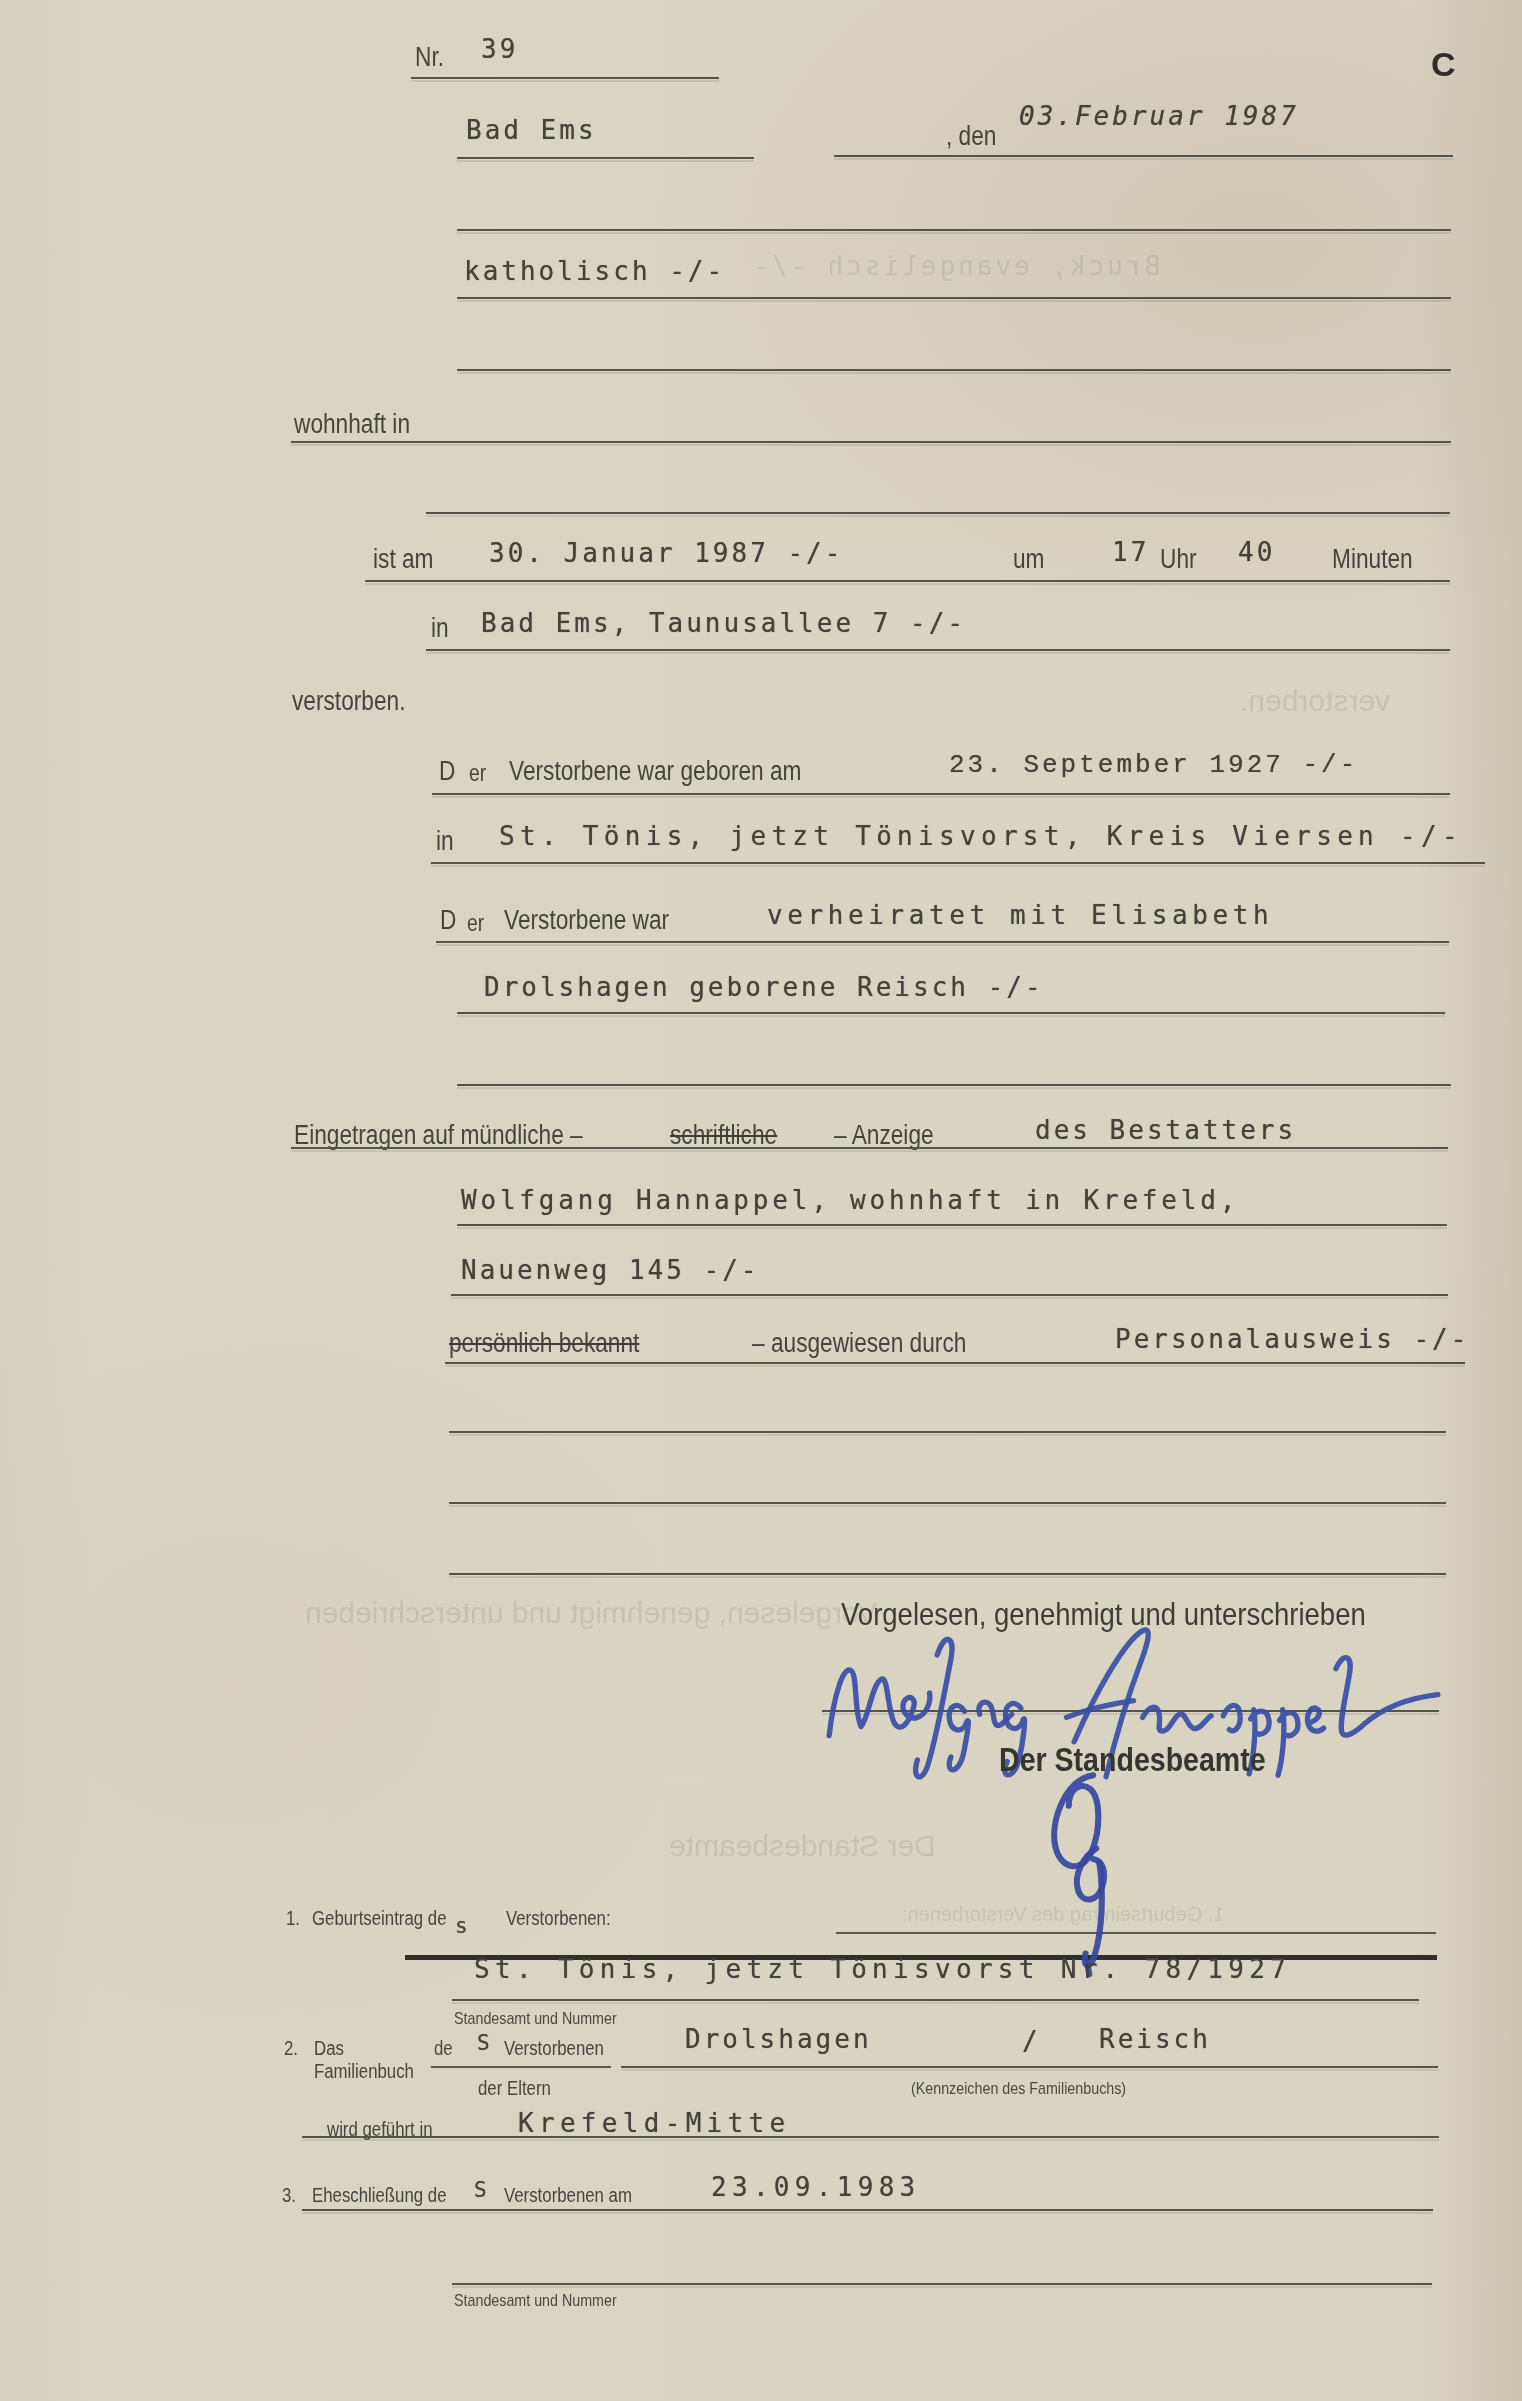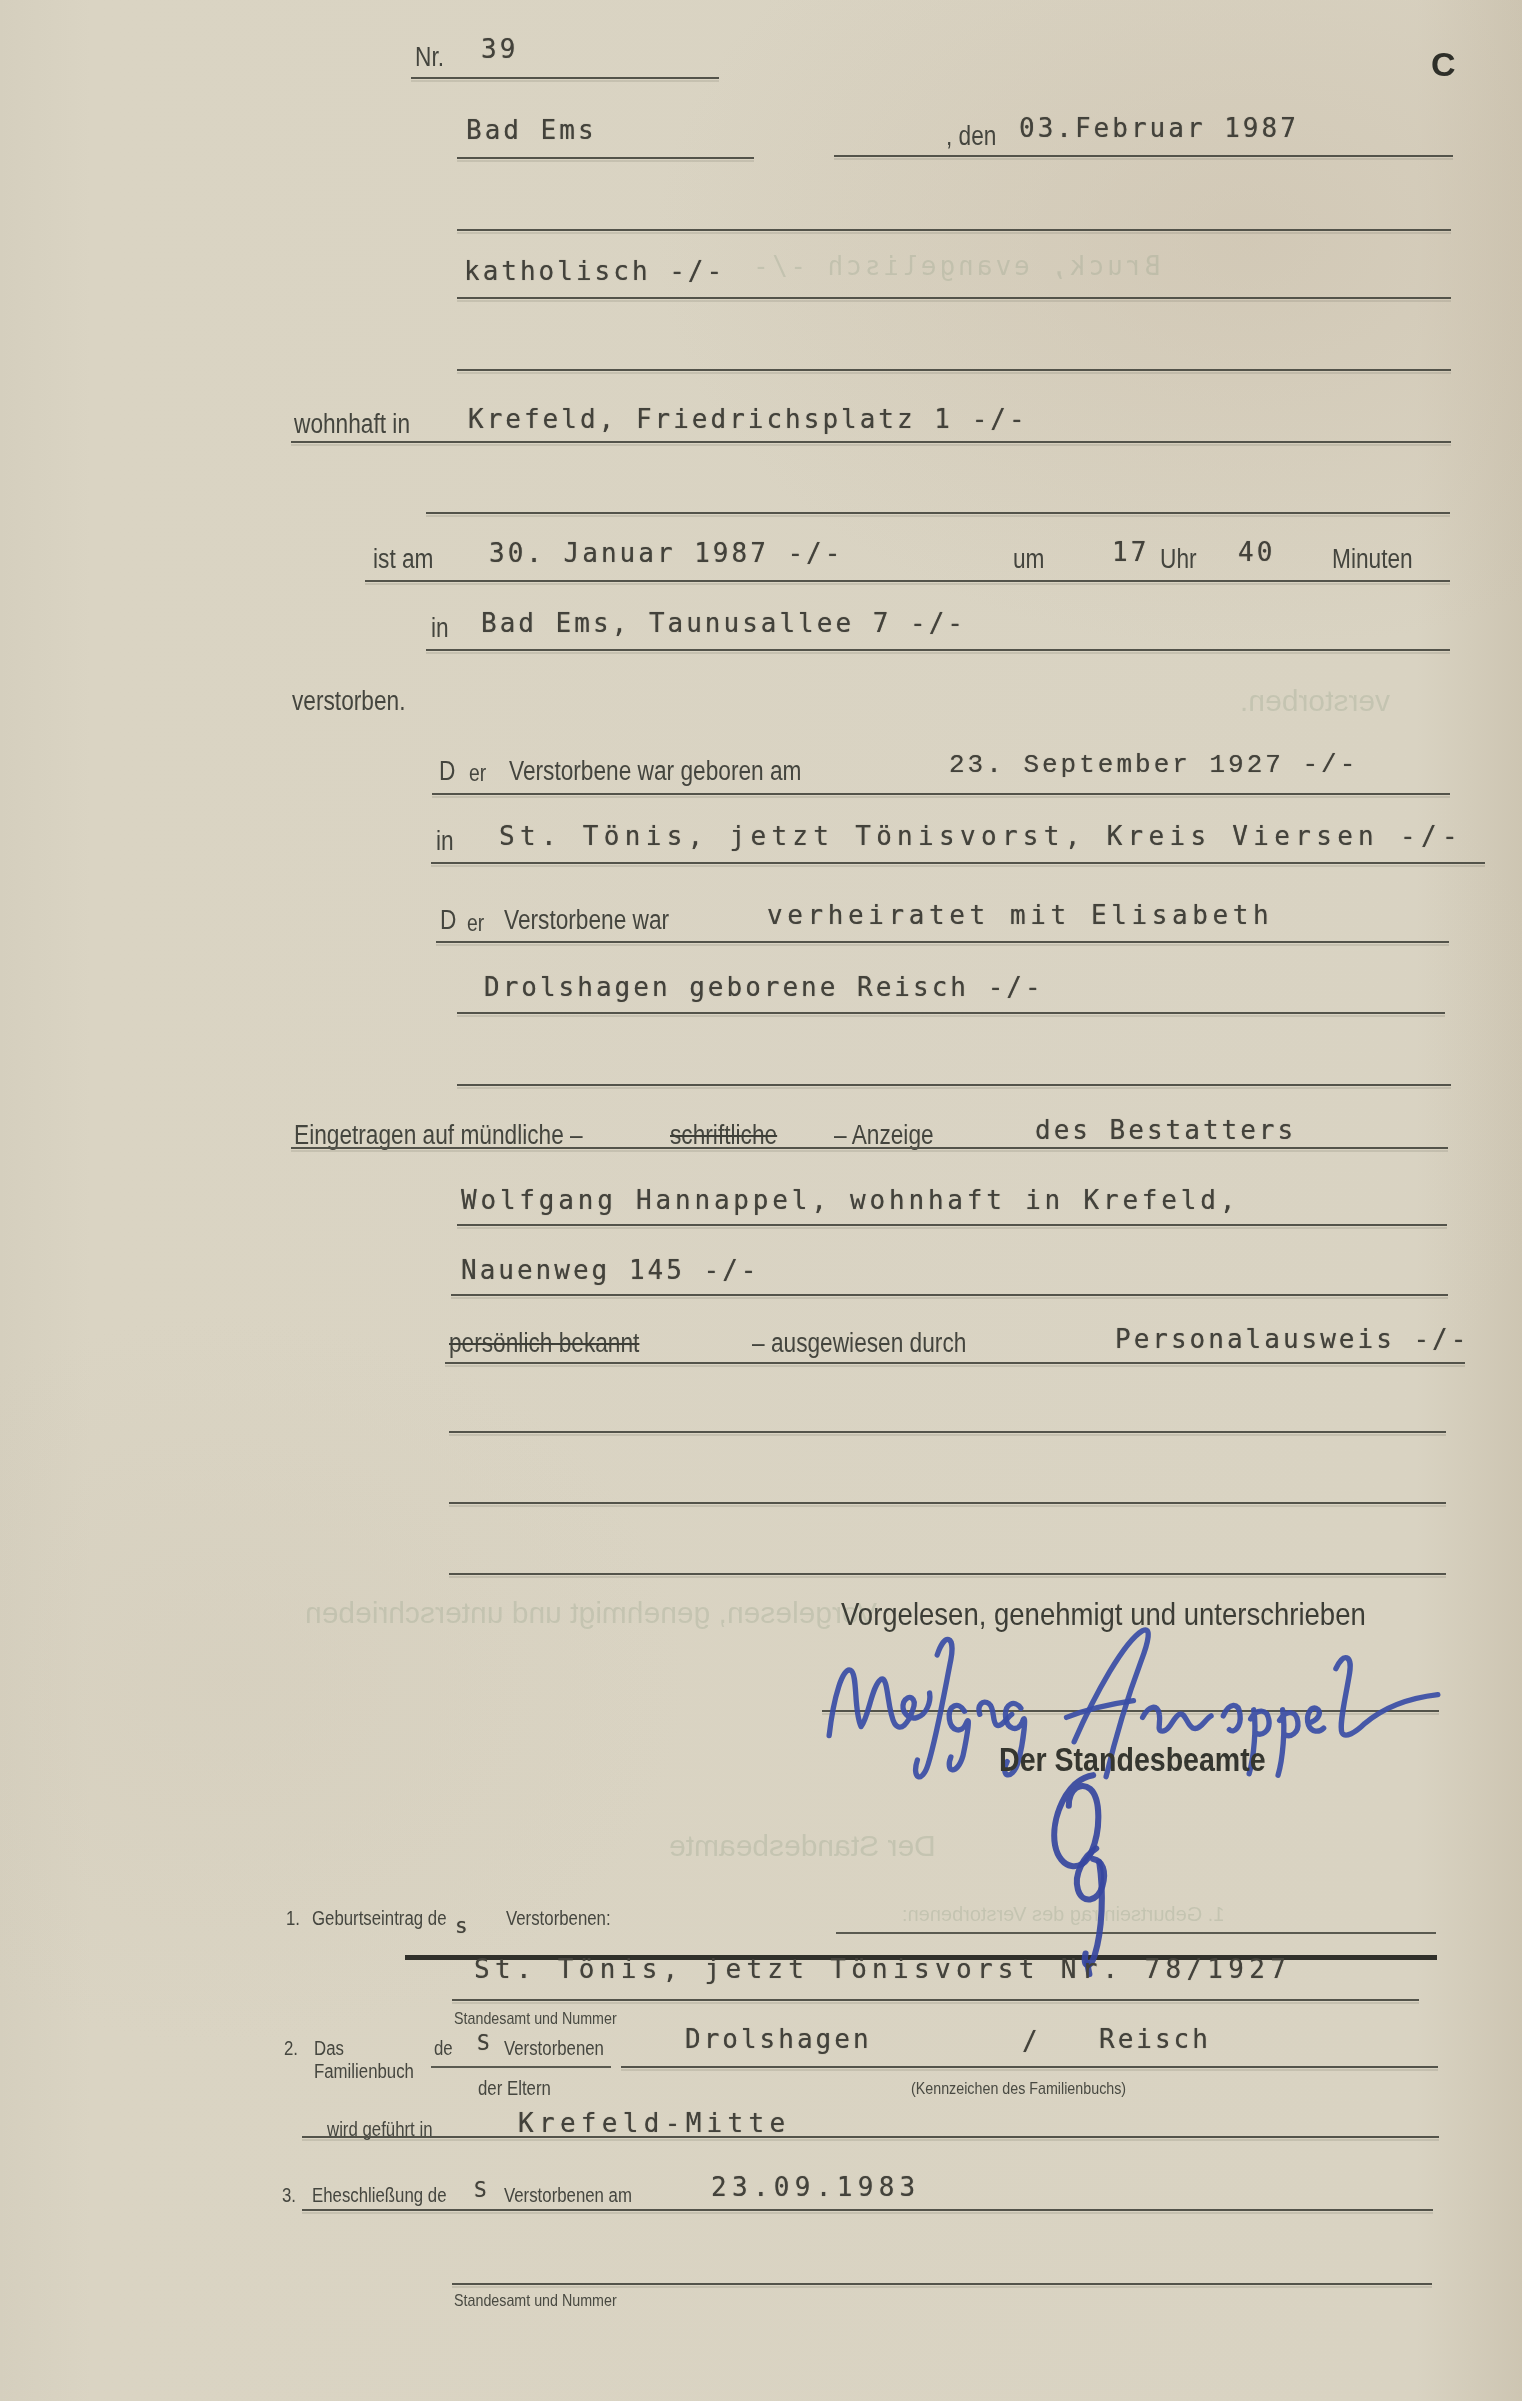--- a/index.html
+++ b/index.html
@@ -53,30 +53,29 @@
 
   <div class="abs corner" style="left:1431px;top:47px;">C</div>
 
   <span class="abs p36" style="left:415px;top:43px;">Nr.</span>
   <span class="abs t34" style="left:481px;top:35px;">39</span>
   <div class="rule" style="left:411px;top:77px;width:308px;"></div>
 
   <span class="abs t34" style="left:466px;top:116px;">Bad Ems</span>
   <div class="rule" style="left:457px;top:157px;width:297px;"></div>
   <span class="abs p36" style="left:946px;top:122px;">, den</span>
-  <span class="abs t34" style="left:1019px;top:114px;">03.Februar 1987</span>
+  <span class="abs t34" style="left:1019px;top:102px;font-style:italic;">03.Februar 1987</span>
   <div class="rule" style="left:834px;top:155px;width:619px;"></div>
 
   <div class="rule" style="left:457px;top:229px;width:994px;"></div>
   <span class="abs t34" style="left:464px;top:257px;">katholisch -/-</span>
   <div class="rule" style="left:457px;top:297px;width:994px;"></div>
   <div class="rule" style="left:457px;top:369px;width:994px;"></div>
 
   <span class="abs p36" style="left:294px;top:410px;">wohnhaft in</span>
-  <span class="abs t34" style="left:468px;top:405px;">Krefeld, Friedrichsplatz 1 -/-</span>
   <div class="rule" style="left:291px;top:441px;width:1160px;"></div>
   <div class="rule" style="left:426px;top:512px;width:1024px;"></div>
 
   <span class="abs p36" style="left:373px;top:545px;">ist am</span>
   <span class="abs t34" style="left:489px;top:539px;">30. Januar 1987 -/-</span>
   <span class="abs p36" style="left:1013px;top:545px;">um</span>
   <span class="abs t34" style="left:1087px;top:538px;margin-left:25px;">17</span>
   <span class="abs p36" style="left:1160px;top:545px;">Uhr</span>
   <span class="abs t34" style="left:1238px;top:538px;">40</span>
   <span class="abs p36" style="left:1332px;top:545px;">Minuten</span>

